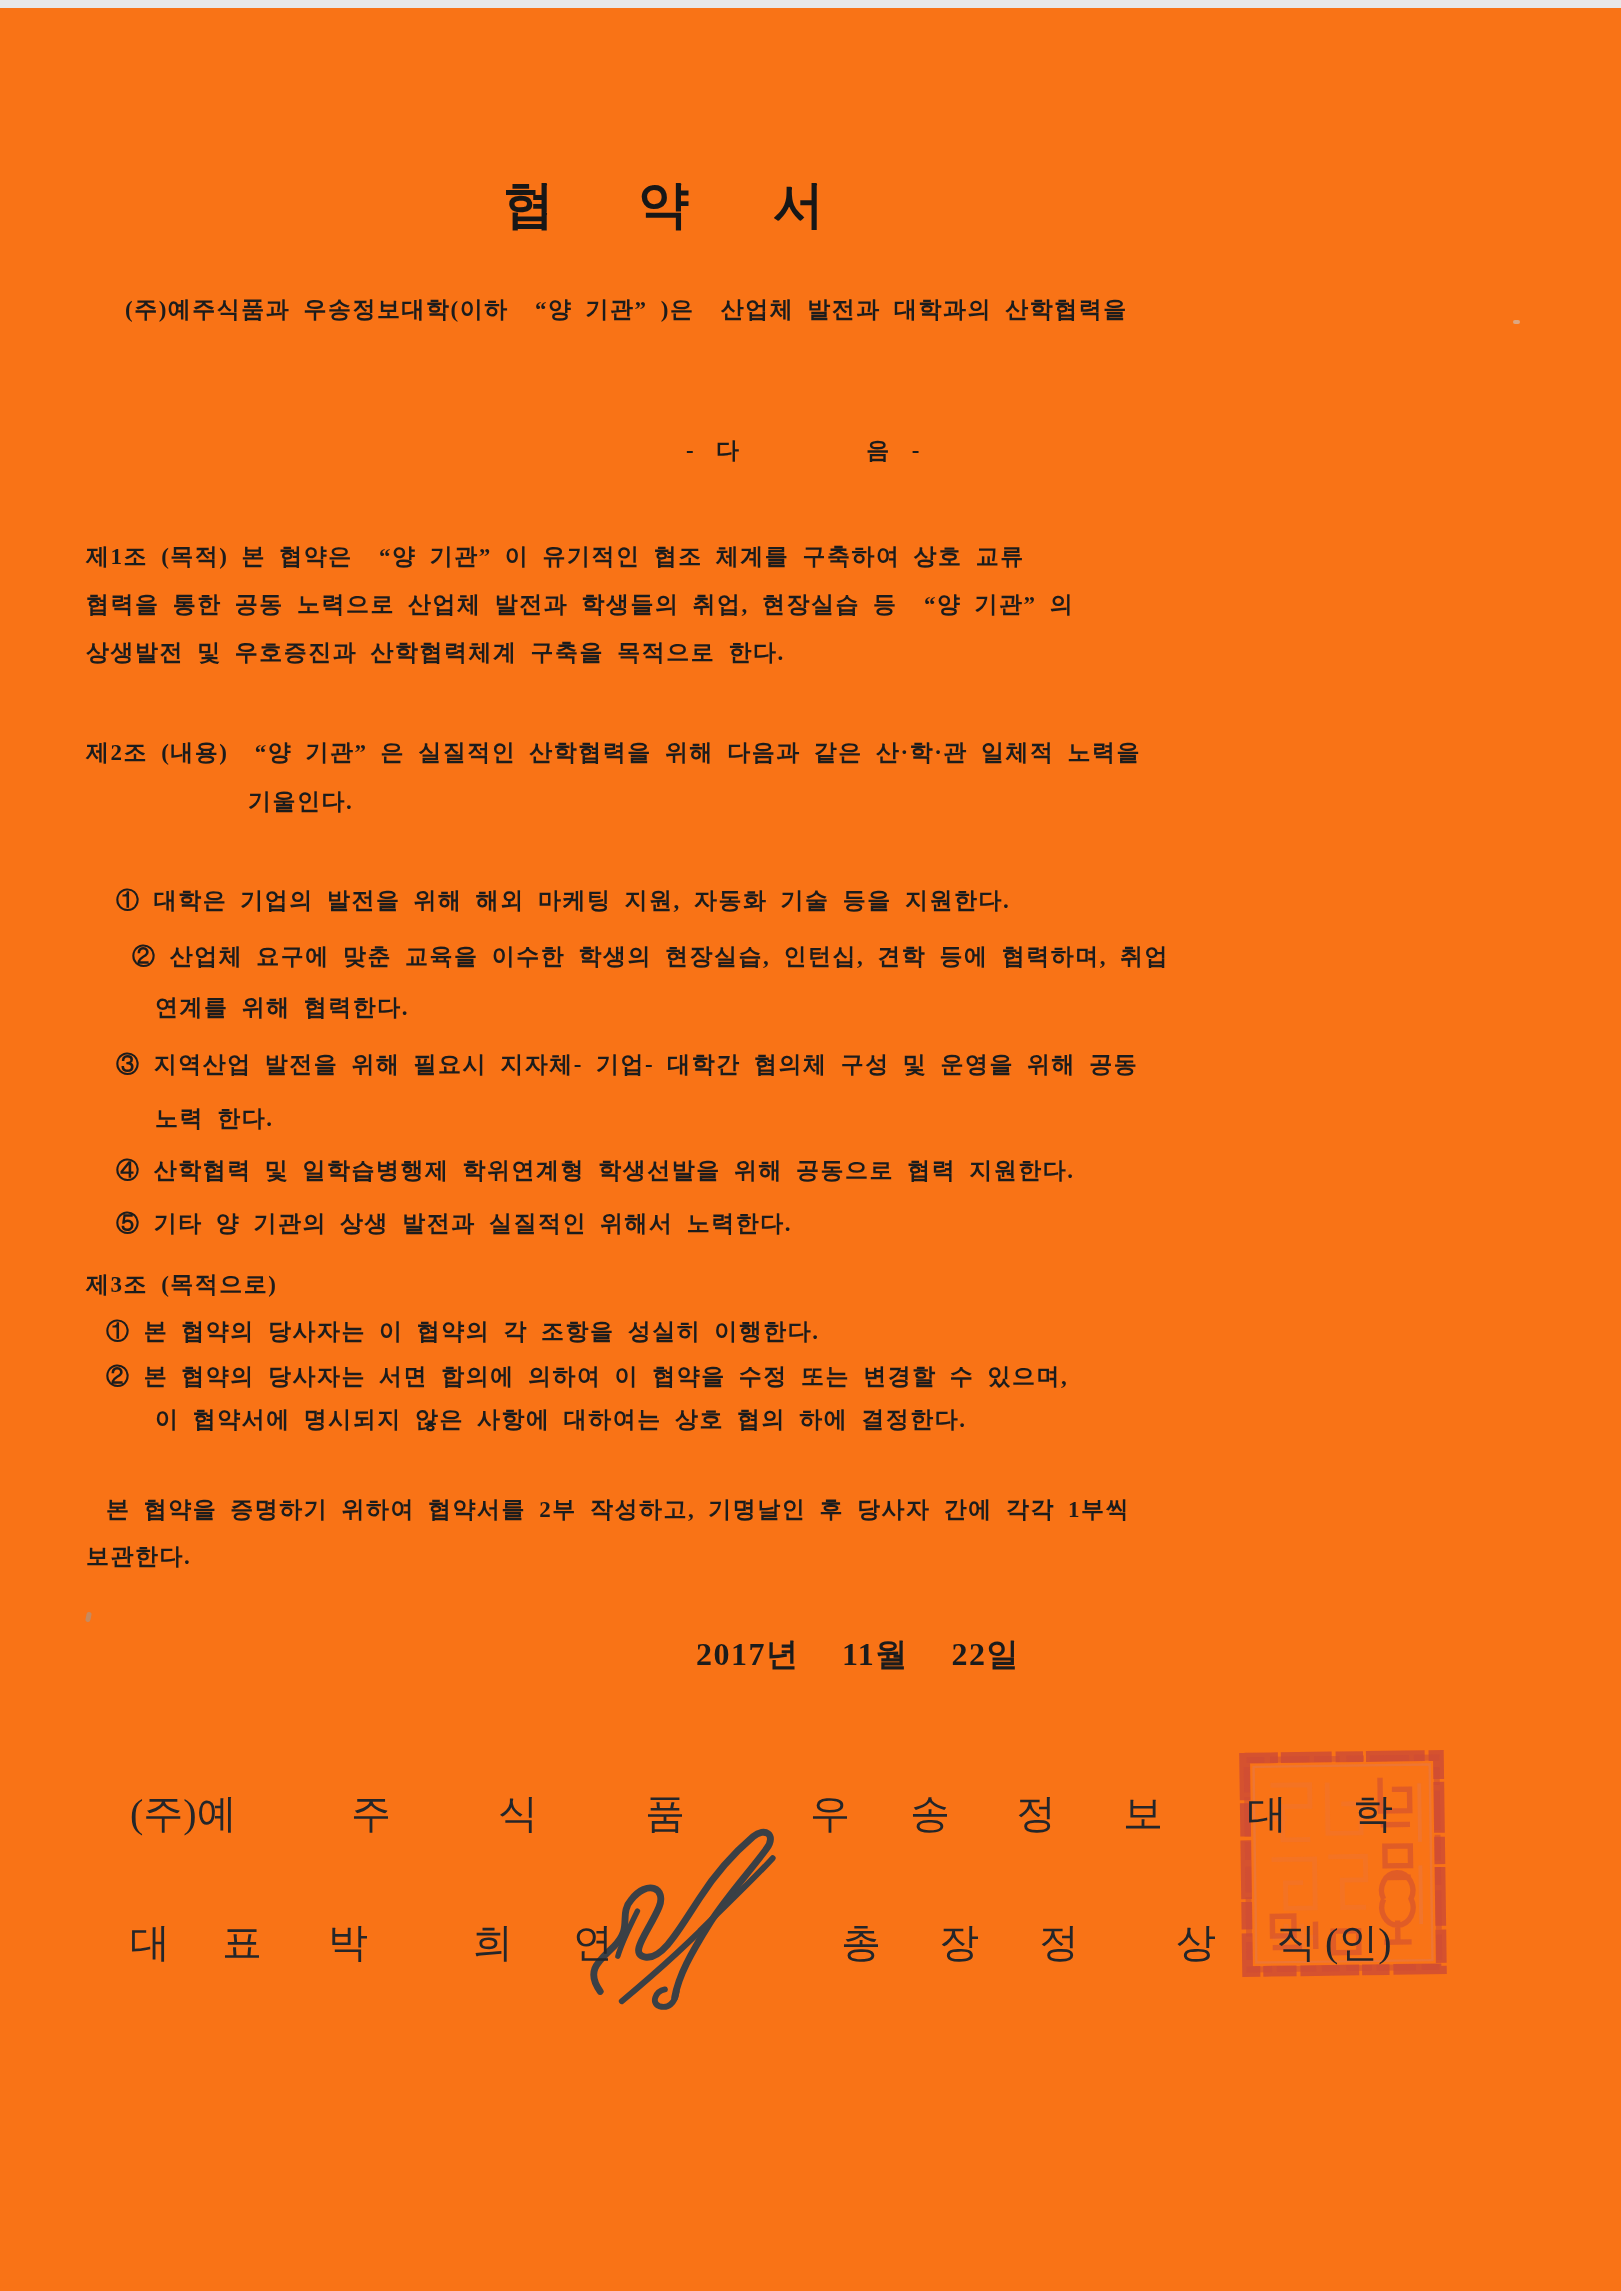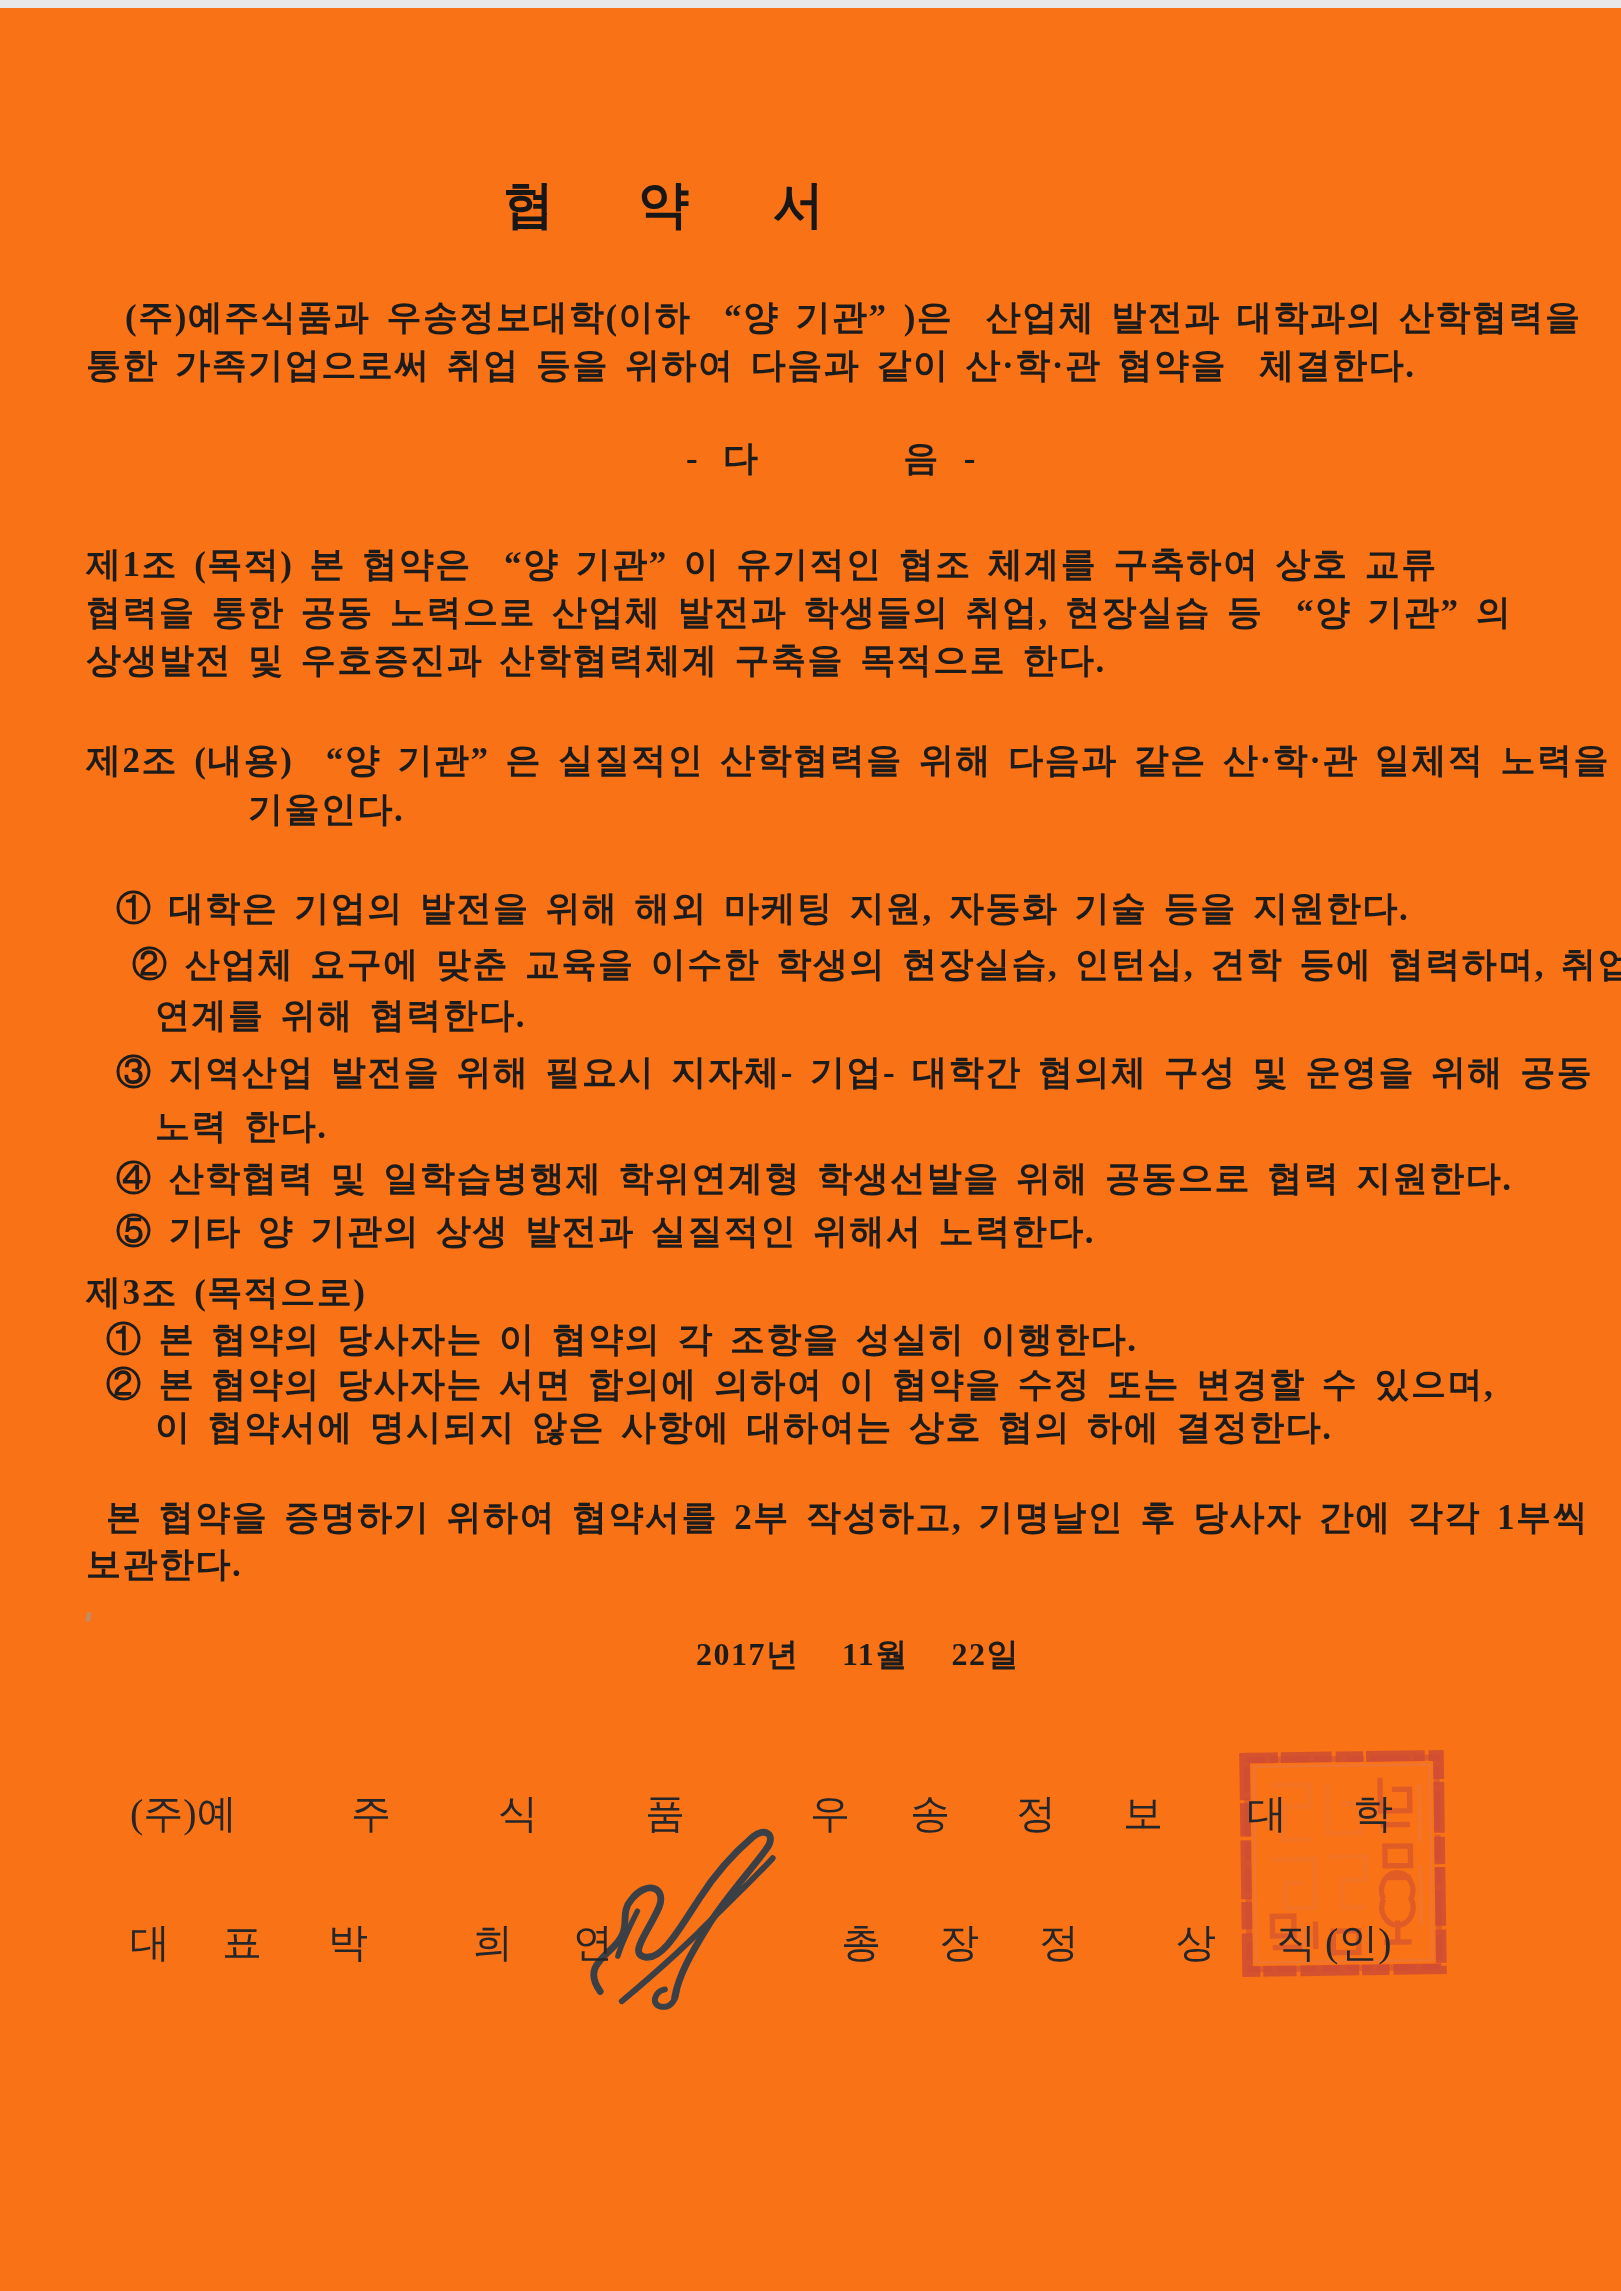--- a/index.html
+++ b/index.html
@@ -15,21 +15,21 @@
   .title{
     position:absolute;left:503px;top:163px;
     font-family:"Liberation Sans","DejaVu Sans",sans-serif;
     font-size:51px;font-weight:700;
     letter-spacing:84px;white-space:pre;
     color:#171717;
   }
   .txt{
     position:absolute;
     white-space:pre;
-    font-size:35px;font-weight:600;
+    font-size:23px;font-weight:600;
     letter-spacing:1.5px;word-spacing:5.9px;
     color:#1c1c1c;
   }
   .sig-token{
     position:absolute;
     white-space:pre;
     font-size:40px;font-weight:400;
     color:#24262a;
   }
   .seal-svg{
@@ -89,21 +89,20 @@
       <path d="M148,154 a16,18 0 1 0 28,0 a16,18 0 1 0 -28,0 M162,176 v22 M148,198 h28"></path>
       <path d="M34,170 h22 v20 h-22 z M34,202 h30 M78,176 v28"></path>
       <path d="M96,186 h26 v22 h-26 z"></path>
     </g>
     <g fill="none" stroke-width="4" class="seal-faint" opacity="0.3" stroke="#dd7a64">
       <path d="M186,36 v60 M186,120 v60"></path>
     </g>
   </svg>
 
 <div class="txt" style="left: 125px; top: 286px;">(주)예주식품과 우송정보대학(이하  “양 기관” )은  산업체 발전과 대학과의 산학협력을</div>
-    <div class="txt" style="left: 86px; top: 334px;">통한 가족기업으로써 취업 등을 위하여 다음과 같이 산·학·관 협약을  체결한다.</div>
     <div class="txt" style="left: 686px; top: 427px; word-spacing: 13.7px;">- 다      음 -</div>
     <div class="txt" style="left: 86px; top: 533px;">제1조 (목적) 본 협약은  “양 기관” 이 유기적인 협조 체계를 구축하여 상호 교류</div>
     <div class="txt" style="left: 86px; top: 581px;">협력을 통한 공동 노력으로 산업체 발전과 학생들의 취업, 현장실습 등  “양 기관” 의</div>
     <div class="txt" style="left: 86px; top: 629px;">상생발전 및 우호증진과 산학협력체계 구축을 목적으로 한다.</div>
     <div class="txt" style="left: 86px; top: 729px;">제2조 (내용)  “양 기관” 은 실질적인 산학협력을 위해 다음과 같은 산·학·관 일체적 노력을</div>
     <div class="txt" style="left: 248px; top: 778px;">기울인다.</div>
     <div class="txt" style="left: 116px; top: 877px;">① 대학은 기업의 발전을 위해 해외 마케팅 지원, 자동화 기술 등을 지원한다.</div>
     <div class="txt" style="left: 132px; top: 933px; text-align: center;">② 산업체 요구에 맞춘 교육을 이수한 학생의 현장실습, 인턴십, 견학 등에 협력하며, 취업</div>
     <div class="txt" style="left: 155px; top: 984px;">연계를 위해 협력한다.</div>
     <div class="txt" style="left: 116px; top: 1041px;">③ 지역산업 발전을 위해 필요시 지자체- 기업- 대학간 협의체 구성 및 운영을 위해 공동</div>

